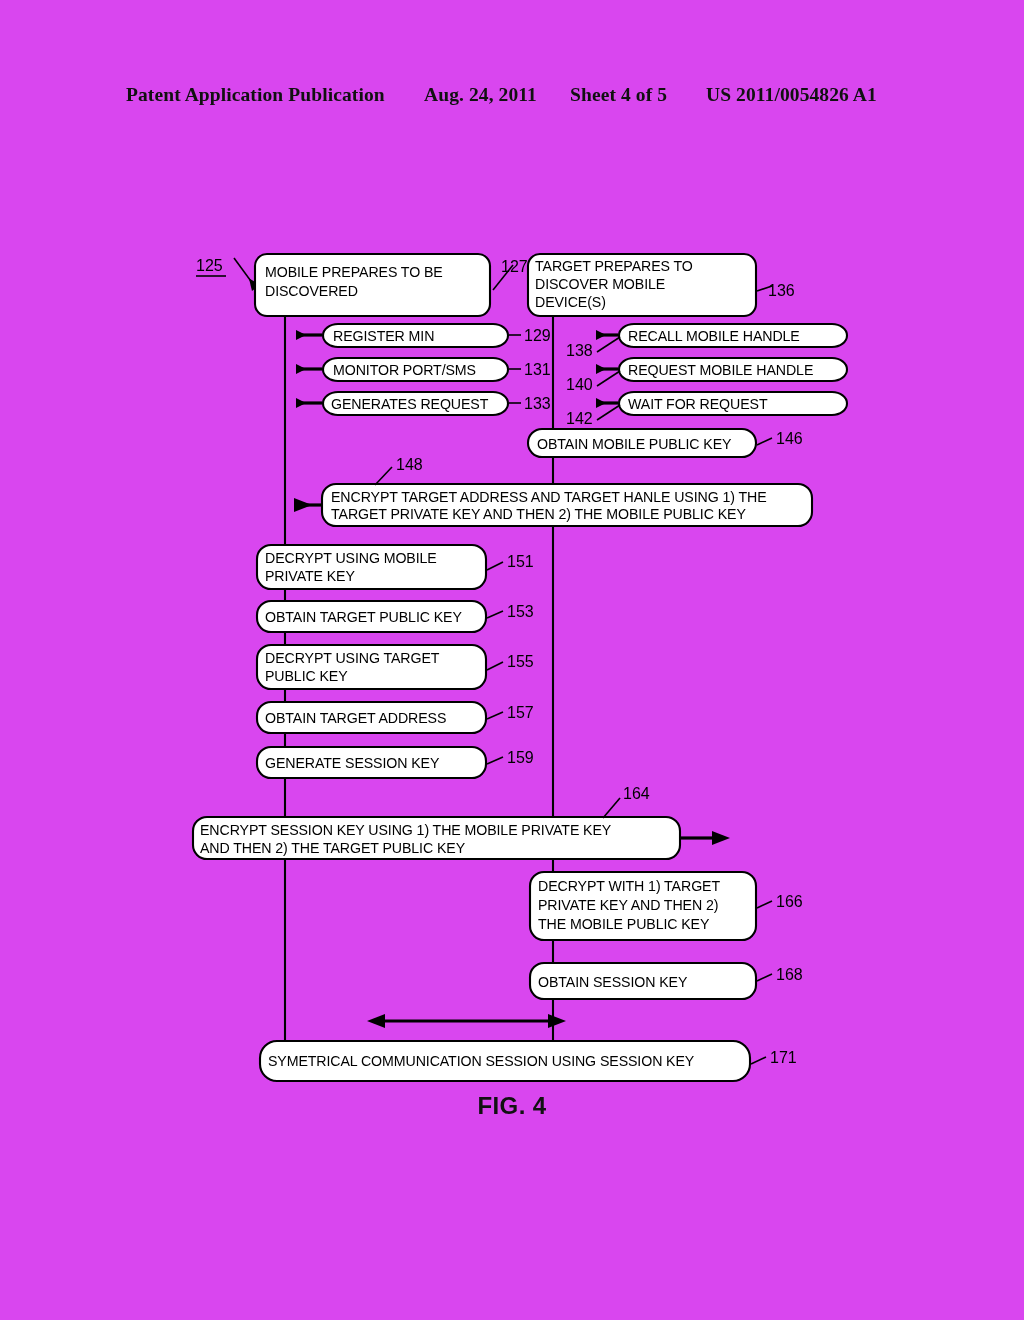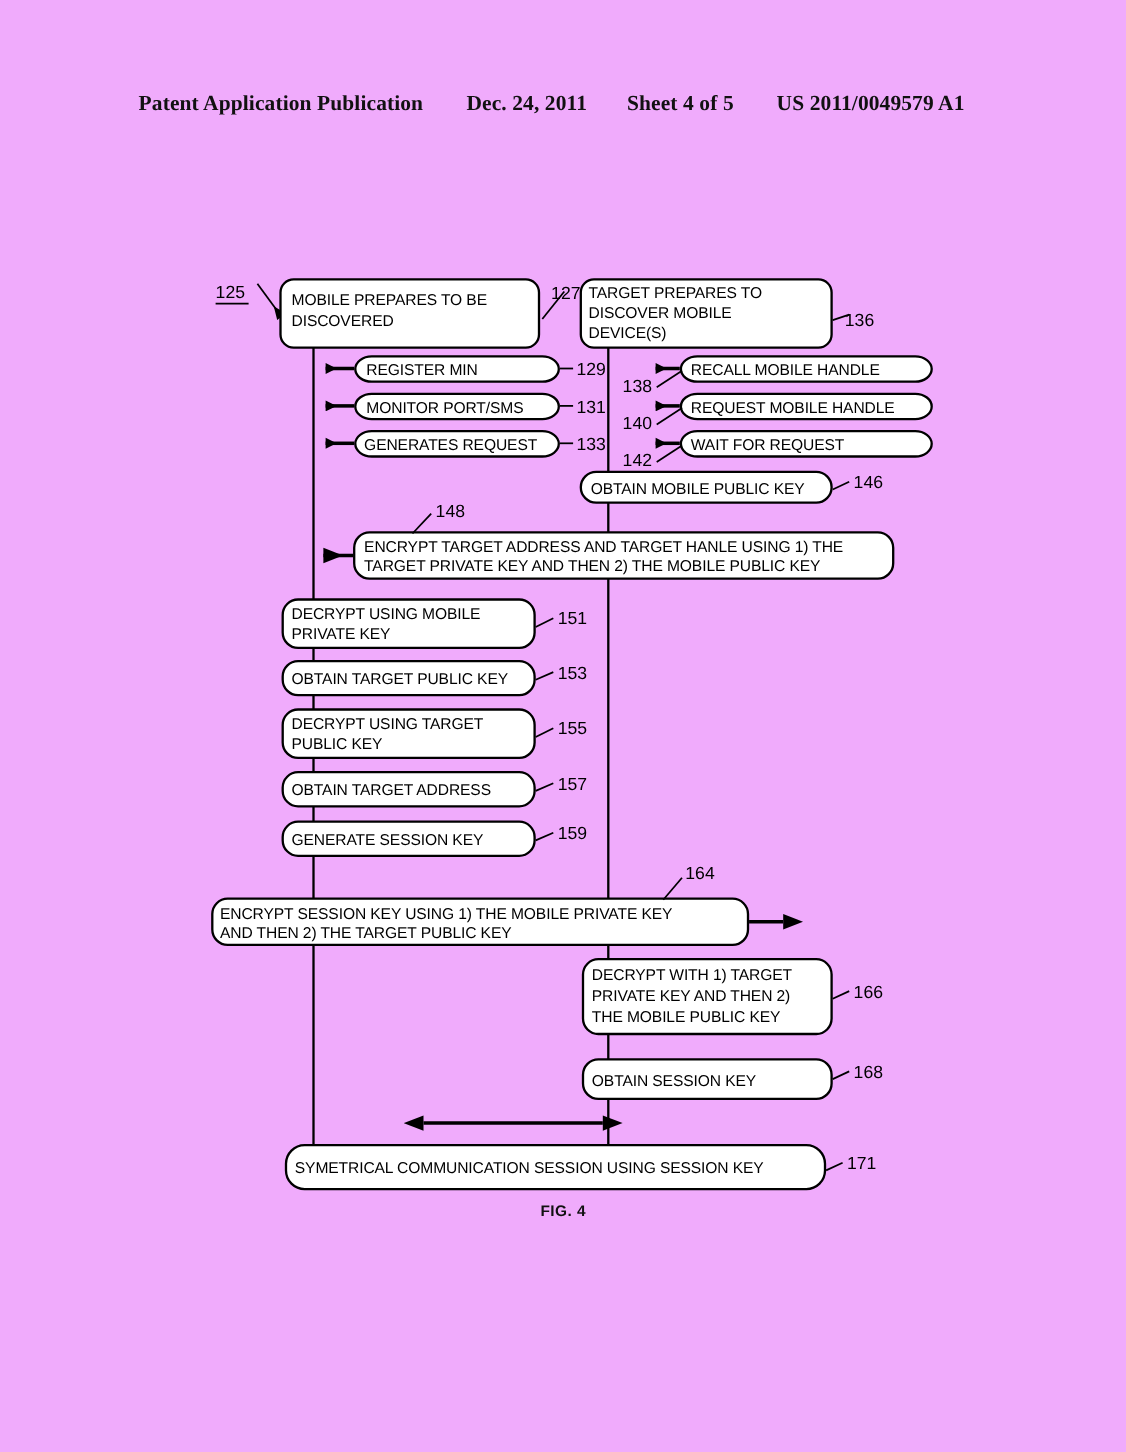--- a/index.html
+++ b/index.html
@@ -11,21 +11,21 @@
     width: 1024px;
     height: 1320px;
     position: relative;
     font-family: "Liberation Sans", sans-serif;
     color: #000000;
     overflow: hidden;
   }
   .page {
     position: absolute;
     inset: 0;
-    background: #f0abfc;
+    background: #d946ef;
   }
   
   .header {
     position: absolute;
     top: 84px;
     left: 0;
     width: 1024px;
     height: 30px;
     display: flex;
     align-items: baseline;
@@ -42,21 +42,21 @@
 
   
   .fig-caption {
     position: absolute;
     left: 0;
     top: 1092px;
     width: 1024px;
     text-align: center;
     font-family: "Liberation Sans", sans-serif;
     font-weight: bold;
-    font-size: 14px;
+    font-size: 24px;
     letter-spacing: 0.4px;
     color: #111;
   }
 
   
   svg#diagram {
     position: absolute;
     left: 0;
     top: 0;
     width: 1024px;
@@ -76,23 +76,23 @@
   .arrowline  { stroke: #000000; stroke-width: 3.2; fill: none; }
   .arrowhead  { fill: #000000; }
 </style>
 </head>
 <body>
 
 <div class="page">
 
   <div class="header">
     <span class="h-pub">Patent Application Publication</span>
-    <span class="h-date">Dec. 24, 2011</span>
+    <span class="h-date">Aug. 24, 2011</span>
     <span class="h-sheet">Sheet 4 of 5</span>
-    <span class="h-num">US 2011/0049579 A1</span>
+    <span class="h-num">US 2011/0054826 A1</span>
   </div>
 
   <svg id="diagram" viewBox="0 0 1024 1320">
     <defs>
       <marker id="ah-left" markerWidth="12" markerHeight="12" refX="10" refY="5" orient="auto" markerUnits="userSpaceOnUse">
         <path d="M10,0 L10,10 L0,5 Z" class="arrowhead"></path>
       </marker>
       <marker id="ah-right" markerWidth="12" markerHeight="12" refX="2" refY="5" orient="auto" markerUnits="userSpaceOnUse">
         <path d="M2,0 L2,10 L12,5 Z" class="arrowhead"></path>
       </marker>

